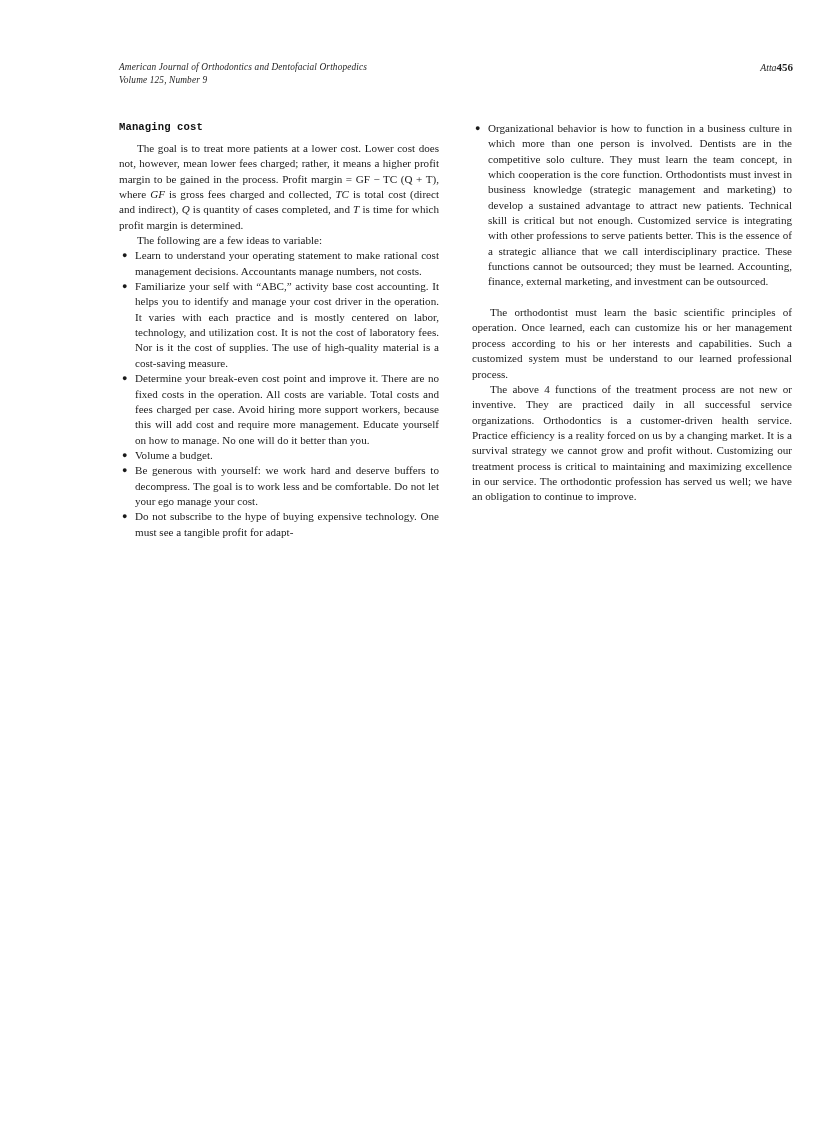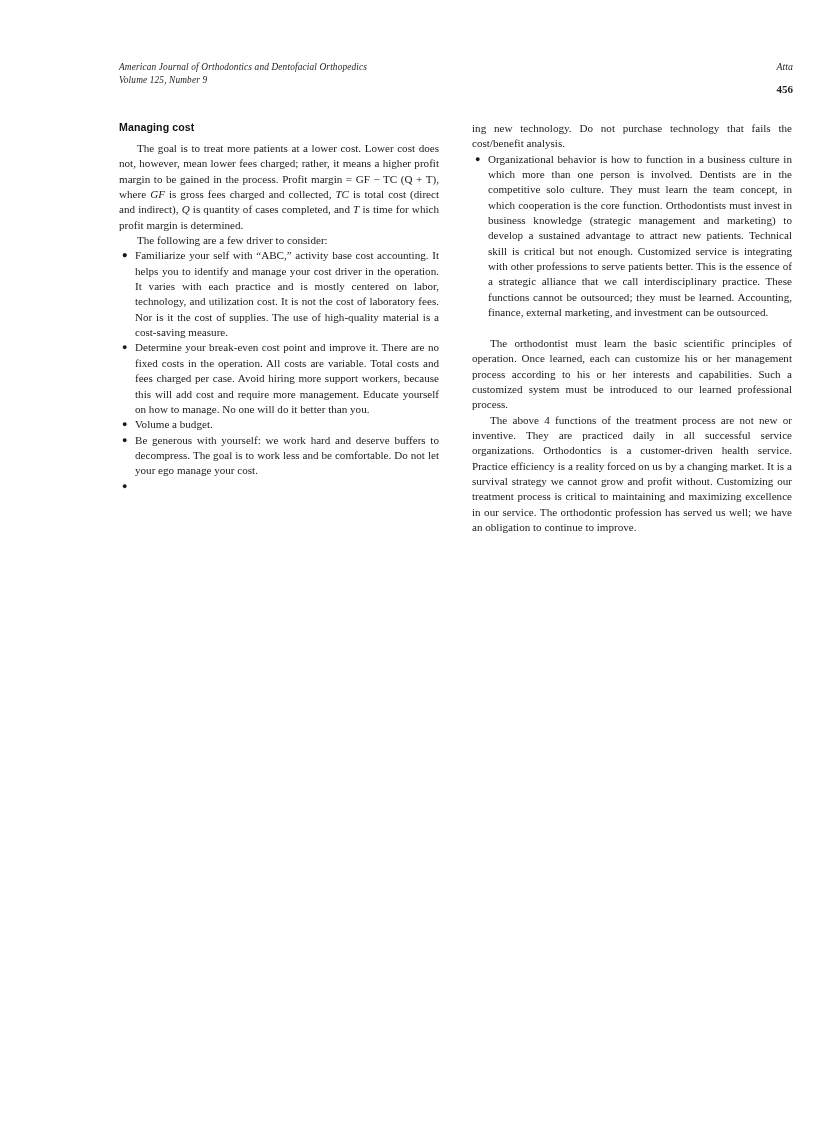--- a/index.html
+++ b/index.html
@@ -32,41 +32,39 @@
     font-style: italic;
     font-size: 9.3px;
     line-height: 13.2px;
     letter-spacing: 0.15px;
     color: #1f1f1f;
   }
   .rh-left div { white-space: nowrap; }
   .rh-right {
     display: flex;
     align-items: baseline;
-    gap: 11px;
     font-size: 9.8px;
     color: #1f1f1f;
-    flex-direction: column;
   }
   .rh-author { font-style: italic; }
   .rh-page { font-weight: bold; font-size: 11px; }
 
   
   .columns {
     position: absolute;
     left: 83px;
     top: 121px;
     width: 674px;
     display: flex;
     gap: 33px;
   }
   .col { width: 320px; }
 
   h2.section-title {
-    font-family: Liberation Sans, sans-serif;
+    font-family: Liberation Mono, monospace;
     font-size: 10.6px;
     font-weight: bold;
     margin: 0 0 8px 0;
     letter-spacing: 0.1px;
     color: #111111;
   }
 
   p.body {
     margin: 0;
     font-size: 11.1px;
@@ -125,58 +123,59 @@
   </div>
 
   <div class="columns">
 
     <div class="col">
 
       <h2 class="section-title">Managing cost</h2>
 
       <p class="body indent"><span>The goal is to treat more patients at a lower cost. Lower cost does not, however, mean lower fees charged; rather, it means a higher profit margin to be gained in the process. Profit margin = GF − TC (Q + T), where </span><i>GF</i><span> is gross fees charged and collected, </span><i>TC</i><span> is total cost (direct and indirect), </span><i>Q</i><span> is quantity of cases completed, and </span><i>T</i><span> is time for which profit margin is determined.</span></p>
 
-      <p class="body indent">The following are a few driver to consider:</p>
+      <p class="body indent">The following are a few ideas to variable:</p>
 
       <ul class="bullets">
         <li>
           <span class="bullet-glyph">●</span>
+          <span class="txt">Learn to understand your operating statement to make rational cost management decisions. Accountants manage numbers, not costs.</span>
         </li>
         <li>
           <span class="bullet-glyph">●</span>
           <span class="txt">Familiarize your self with “ABC,” activity base cost accounting. It helps you to identify and manage your cost driver in the operation. It varies with each practice and is mostly centered on labor, technology, and utilization cost. It is not the cost of laboratory fees. Nor is it the cost of supplies. The use of high-quality material is a cost-saving measure.</span>
         </li>
         <li>
           <span class="bullet-glyph">●</span>
           <span class="txt">Determine your break-even cost point and improve it. There are no fixed costs in the operation. All costs are variable. Total costs and fees charged per case. Avoid hiring more support workers, because this will add cost and require more management. Educate yourself on how to manage. No one will do it better than you.</span>
         </li>
         <li>
           <span class="bullet-glyph">●</span>
           <span class="txt">Volume a budget.</span>
         </li>
         <li>
           <span class="bullet-glyph">●</span>
           <span class="txt">Be generous with yourself: we work hard and deserve buffers to decompress. The goal is to work less and be comfortable. Do not let your ego manage your cost.</span>
         </li>
         <li>
           <span class="bullet-glyph">●</span>
+          <span class="txt">Do not subscribe to the hype of buying expensive technology. One must see a tangible profit for adapt-</span>
         </li>
       </ul>
     </div>
 
     <div class="col">
 
-      <p class="body">ing new technology. Do not purchase technology that fails the cost/benefit analysis.</p>
 
       <ul class="bullets">
         <li>
           <span class="bullet-glyph">●</span>
           <span class="txt">Organizational behavior is how to function in a business culture in which more than one person is involved. Dentists are in the competitive solo culture. They must learn the team concept, in which cooperation is the core function. Orthodontists must invest in business knowledge (strategic management and marketing) to develop a sustained advantage to attract new patients. Technical skill is critical but not enough. Customized service is integrating with other professions to serve patients better. This is the essence of a strategic alliance that we call interdisciplinary practice. These functions cannot be outsourced; they must be learned. Accounting, finance, external marketing, and investment can be outsourced.</span>
         </li>
       </ul>
 
-      <p class="body indent" style="margin-top:15.35px;">The orthodontist must learn the basic scientific principles of operation. Once learned, each can customize his or her management process according to his or her interests and capabilities. Such a customized system must be introduced to our learned professional process.</p>
+      <p class="body indent" style="margin-top:15.35px;">The orthodontist must learn the basic scientific principles of operation. Once learned, each can customize his or her management process according to his or her interests and capabilities. Such a customized system must be understand to our learned professional process.</p>
 
       <p class="body indent">The above 4 functions of the treatment process are not new or inventive. They are practiced daily in all successful service organizations. Orthodontics is a customer-driven health service. Practice efficiency is a reality forced on us by a changing market. It is a survival strategy we cannot grow and profit without. Customizing our treatment process is critical to maintaining and maximizing excellence in our service. The orthodontic profession has served us well; we have an obligation to continue to improve.</p>
     </div>
 
   </div>
 </div>
 
 </body></html>

